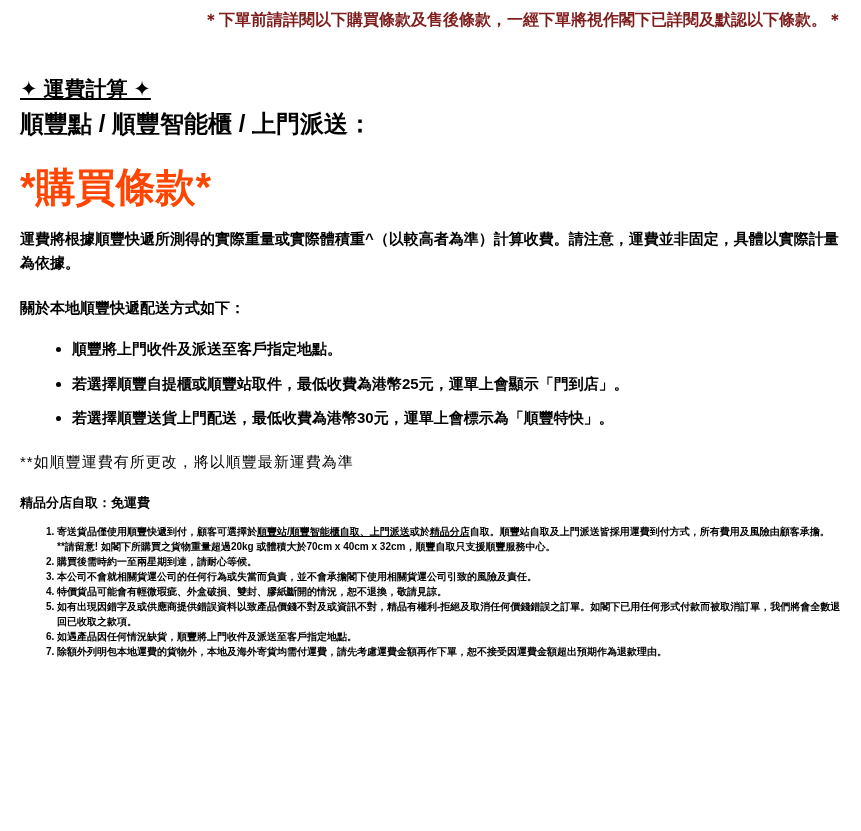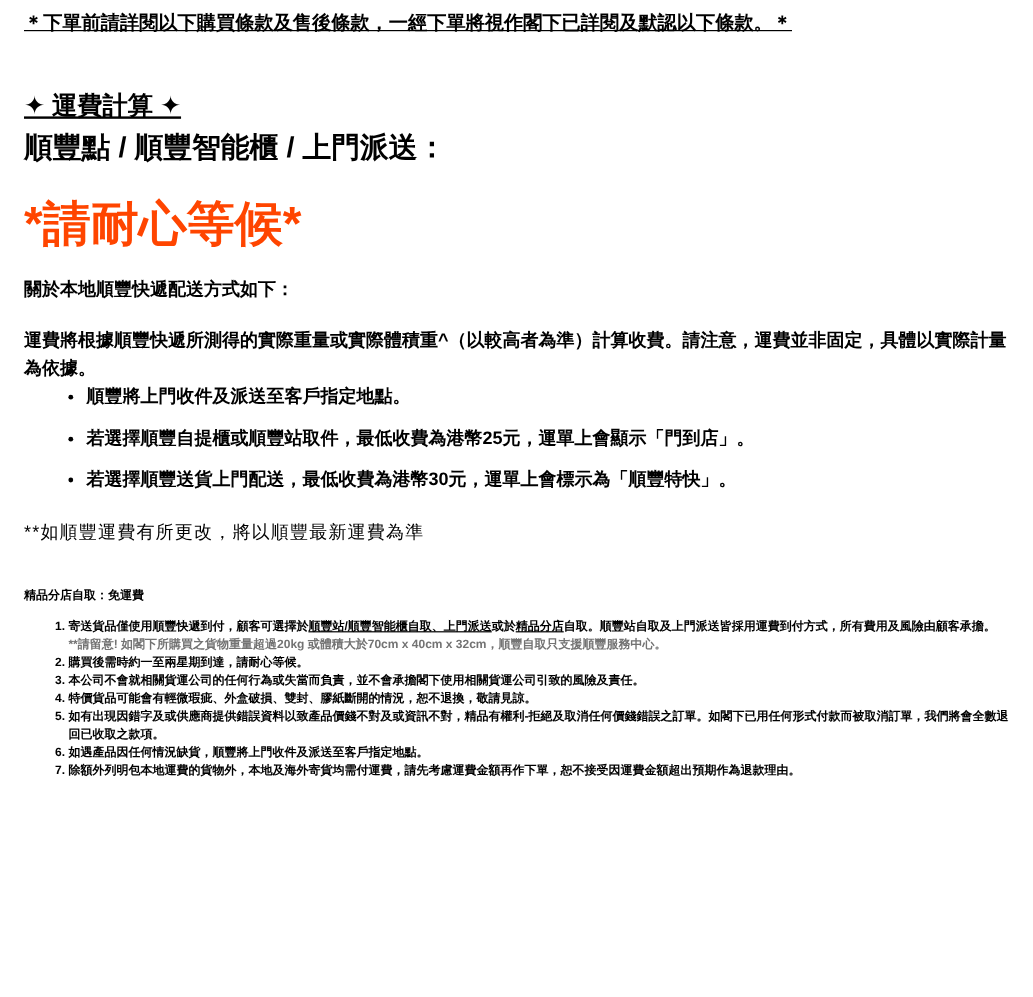--- a/index.html
+++ b/index.html
@@ -10,25 +10,25 @@
     color: #000000;
   }
   .page {
     width: 861px;
     min-height: 831px;
     padding: 10px 18px 20px 20px;
     background: #ffffff;
   }
   
   .top-notice {
-    color: #000000;
+    color: #7f1d1d;
     font-weight: bold;
     font-size: 16px;
-    text-decoration: underline;
     line-height: 1.25;
+    text-align: right;
   }
   
   .ship-heading {
     margin-top: 46px;
     font-size: 21px;
     font-weight: bold;
     text-decoration: underline;
     line-height: 1.2;
   }
   .ship-subheading {
@@ -45,81 +45,82 @@
     line-height: 1.1;
   }
   .body-bold {
     font-weight: bold;
     font-size: 15px;
     line-height: 1.6;
   }
   .ship-intro { margin-top: 18px; }
   .methods-title { margin-top: 21px; }
   ul.methods {
+    margin-top: 18px;
     padding-left: 52px;
   }
   ul.methods li {
     font-weight: bold;
     font-size: 15px;
     line-height: 1.45;
     margin-bottom: 13px;
     list-style-type: disc;
   }
   .ship-note {
     margin-top: 22px;
     font-weight: normal;
     font-size: 15px;
     letter-spacing: 1px;
     line-height: 1.4;
   }
   .pickup-line {
-    margin-top: 35px;
+    margin-top: 22px;
     font-weight: bold;
-    font-size: 10px;
+    font-size: 13px;
   }
   
   .terms-heading {
     margin-top: 38px;
     font-size: 16px;
     font-weight: bold;
     text-decoration: underline;
   }
   ol.terms-list {
     margin-top: 12px;
     padding-left: 37px;
   }
   ol.terms-list li {
     font-weight: bold;
     font-size: 10px;
     line-height: 1.5;
     list-style-type: decimal;
   }
   .u-emph { text-decoration: underline; }
   .warn-line {
-    color: #737373;
+    color: #000000;
     font-weight: bold;
   }
 </style>
 </head>
 <body>
 
 <div class="page">
 
   <div class="top-notice">＊下單前請詳閱以下購買條款及售後條款，一經下單將視作閣下已詳閱及默認以下條款。＊</div>
 
   <div>
     <div class="ship-heading">✦ 運費計算 ✦</div>
 
     <div class="ship-subheading">順豐點 / 順豐智能櫃 / 上門派送：</div>
 
-    <div class="ship-highlight">*請耐心等候*</div>
+    <div class="ship-highlight">*購買條款*</div>
+
+    <p class="body-bold ship-intro">運費將根據順豐快遞所測得的實際重量或實際體積重^（以較高者為準）計算收費。請注意，運費並非固定，具體以實際計量為依據。</p>
 
     <p class="body-bold methods-title">關於本地順豐快遞配送方式如下：</p>
-
-    <p class="body-bold ship-intro">運費將根據順豐快遞所測得的實際重量或實際體積重^（以較高者為準）計算收費。請注意，運費並非固定，具體以實際計量為依據。</p>
 
     <ul class="methods">
       <li>順豐將上門收件及派送至客戶指定地點。</li>
       <li>若選擇順豐自提櫃或順豐站取件，最低收費為港幣25元，運單上會顯示「門到店」。</li>
       <li>若選擇順豐送貨上門配送，最低收費為港幣30元，運單上會標示為「順豐特快」。</li>
     </ul>
 
     <p class="ship-note">**如順豐運費有所更改，將以順豐最新運費為準</p>
 
     <p class="pickup-line">精品分店自取：免運費</p>

